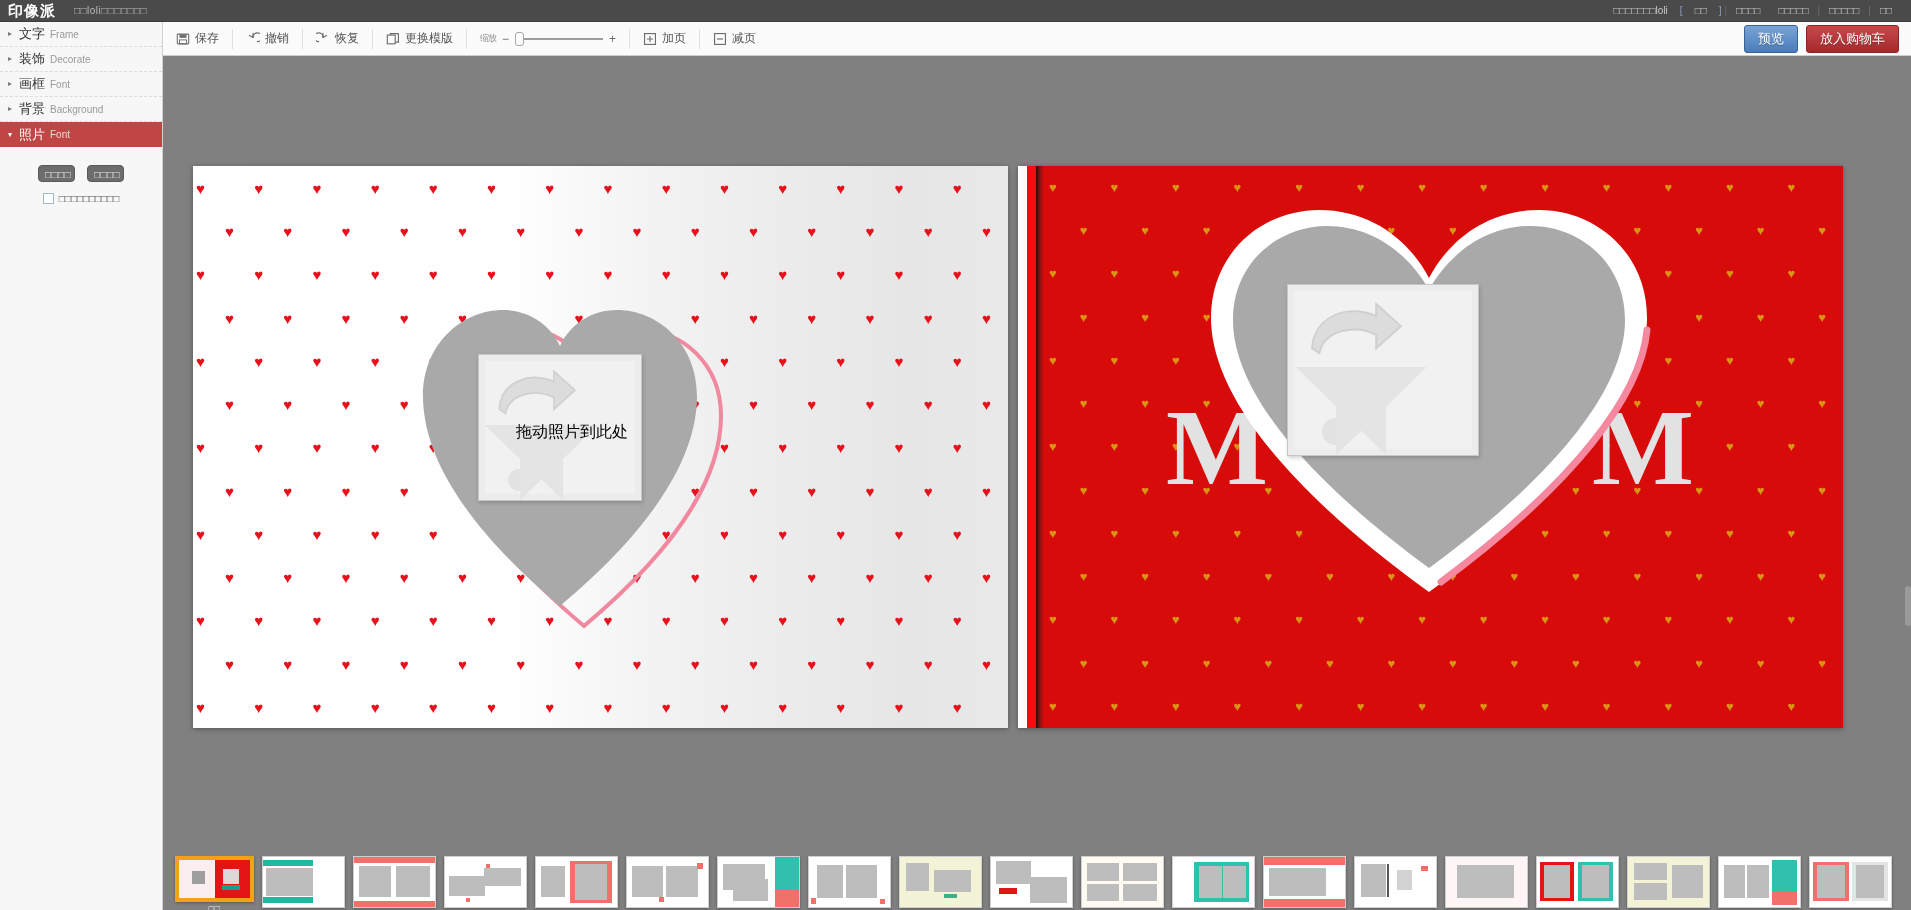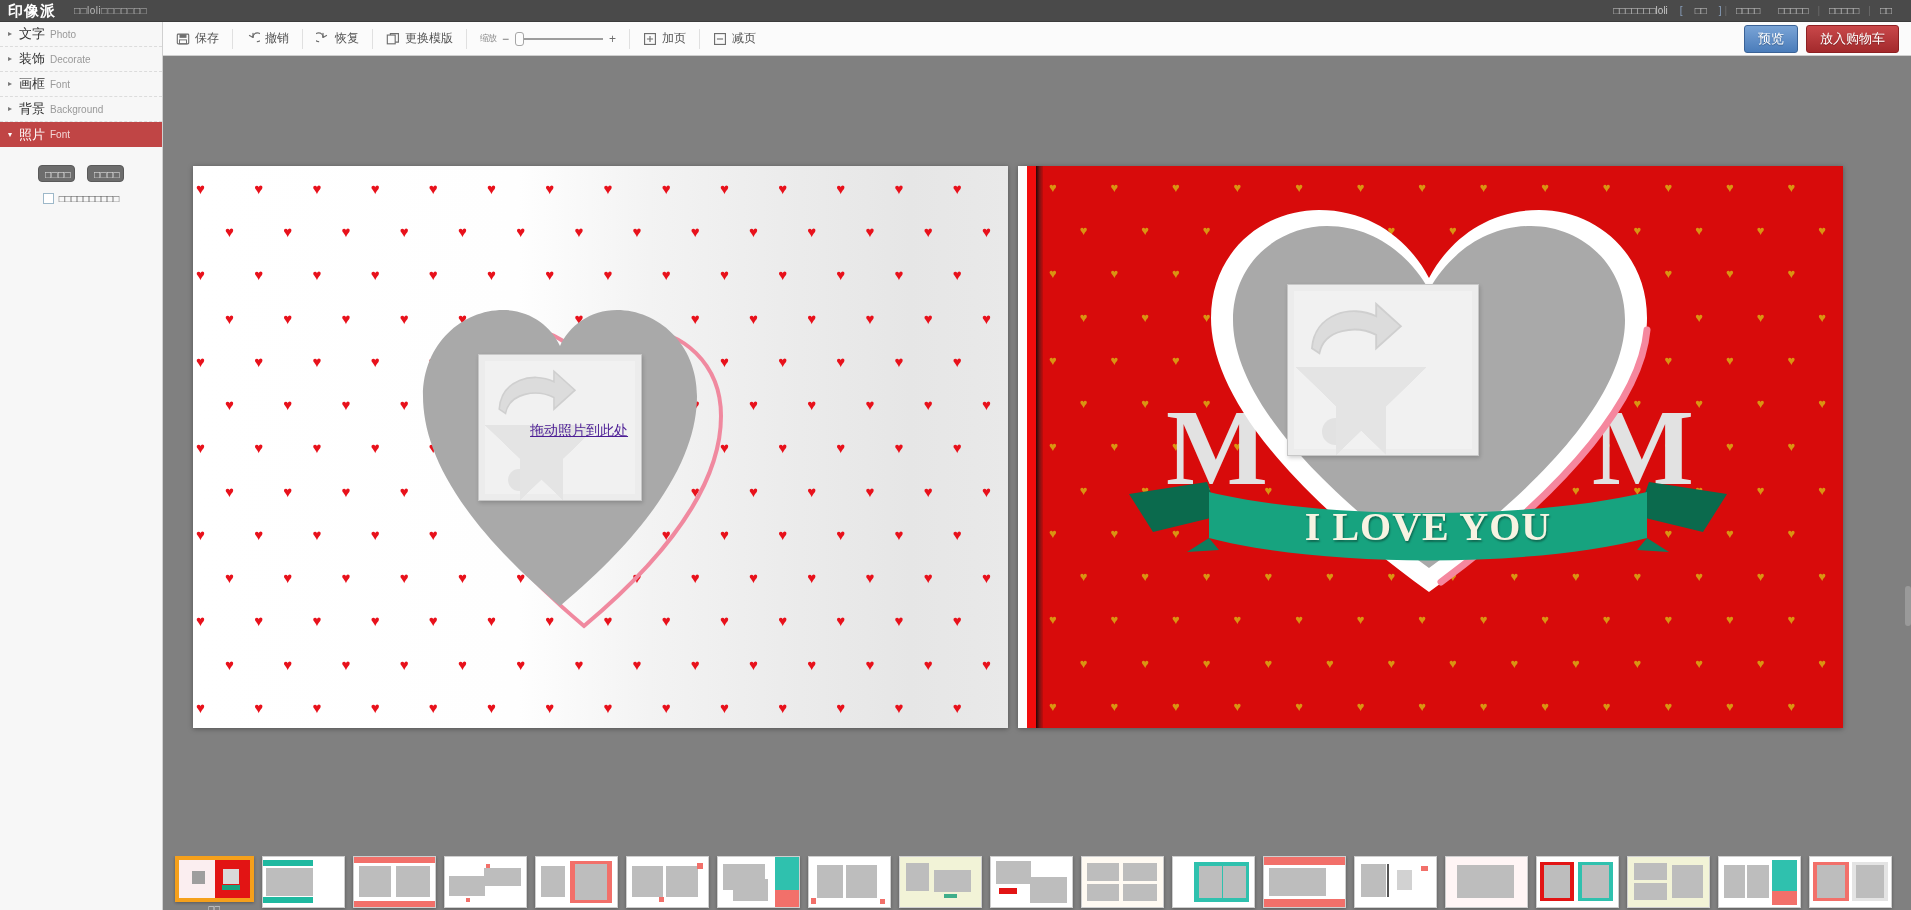--- a/index.html
+++ b/index.html
@@ -176,23 +176,22 @@
   }
   .ph-mtn {
     position: absolute; left: 4%; bottom: 0; width: 92%; height: 52%;
     background:
       linear-gradient(to top right, transparent 49.6%, #e4e4e4 50%) 0 0/52% 100% no-repeat,
       linear-gradient(to top left, transparent 49.6%, #e4e4e4 50%) 48% 0/52% 100% no-repeat;
   }
   .ph-arrow { position: absolute; left: 10%; top: 8%; width: 52%; }
   .ph-text {
     position: absolute; right: 8%; top: 46%;
-    font-size: 14px; color: #4c1d95;
+    font-size: 16px; color: #000000;
     white-space: nowrap;
-    text-decoration: underline;
   }
 
   
   .spine-white { position: absolute; left: 0; top: 0; width: 9px; height: 100%; background: #fdfdfd; }
   .spine-red   { position: absolute; left: 9px; top: 0; width: 9px; height: 100%; background: #f20c0c; }
   .spine-dark  { position: absolute; left: 18px; top: 0; width: 7px; height: 100%;
                  background: linear-gradient(90deg,#2b0505,#7c1414,#c20b0b); }
 
   .mom-letter {
     position: absolute; color: #e2e2e2;
@@ -262,21 +261,21 @@
     <span class="tb-item">□□□□□</span>
     <span class="tb-sep">|</span>
     <span class="tb-item">□□</span>
   </div>
 </div>
 
 <div class="sidebar">
   <div class="side-item">
     <span class="arrow">▸</span>
     <span class="cn">文字</span>
-    <span class="en">Photo</span>
+    <span class="en">Frame</span>
   </div>
   <div class="side-item">
     <span class="arrow">▸</span>
     <span class="cn">装饰</span>
     <span class="en">Decorate</span>
   </div>
   <div class="side-item">
     <span class="arrow">▸</span>
     <span class="cn">画框</span>
     <span class="en">Font</span>
@@ -794,30 +793,20 @@
       <div class="ph-box" style="left:269px;top:118px;width:192px;height:172px;">
         <div class="ph-inner"></div>
         <div class="ph-mount"></div>
         <div class="ph-mtn"></div>
         <svg class="ph-arrow" viewBox="0 0 80 52">
           <path d="M4 40 C 6 12, 36 4, 56 14 L 56 4 L 76 22 L 56 40 L 56 29 C 40 21, 14 24, 10 44 Z" fill="#dcdcdc" stroke="#cfcfcf" stroke-width="1.5"></path>
         </svg>
 
       </div>
 
-      <div class="ribbon-wrap" style="left:105px;top:310px;width:610px;height:110px;">
-        <svg width="610" height="110" viewBox="0 0 610 110" style="position:absolute;left:0;top:0">
-          <path d="M6 18 L84 6 L96 40 L30 56 Z" fill="#0b6a4d"></path>
-          <path d="M604 18 L526 6 L514 40 L580 56 Z" fill="#0b6a4d"></path>
-          <path d="M86 16 C 200 44, 410 44, 524 16 L524 62 C 410 92, 200 92, 86 62 Z" fill="#17a37f"></path>
-          <path d="M86 62 L64 76 L96 74 Z" fill="#0e7d5e"></path>
-          <path d="M524 62 L546 76 L514 74 Z" fill="#0e7d5e"></path>
-        </svg>
-        <div class="ribbon-text">I LOVE YOU</div>
-      </div>
     </div>
   </div>
   <div class="scroll-nub"></div>
 </div>
 
 <div class="thumbstrip" id="thumbstrip">
     <div class="thumb sel">
       <div class="thumb-img">
         <div class="tband" style="left: 0px; top: 0px; width: 50%; height: 100%; background: rgb(251, 238, 240);"></div>
         <div class="tband" style="left: 50%; top: 0px; width: 50%; height: 100%; background: rgb(226, 20, 20);"></div>

